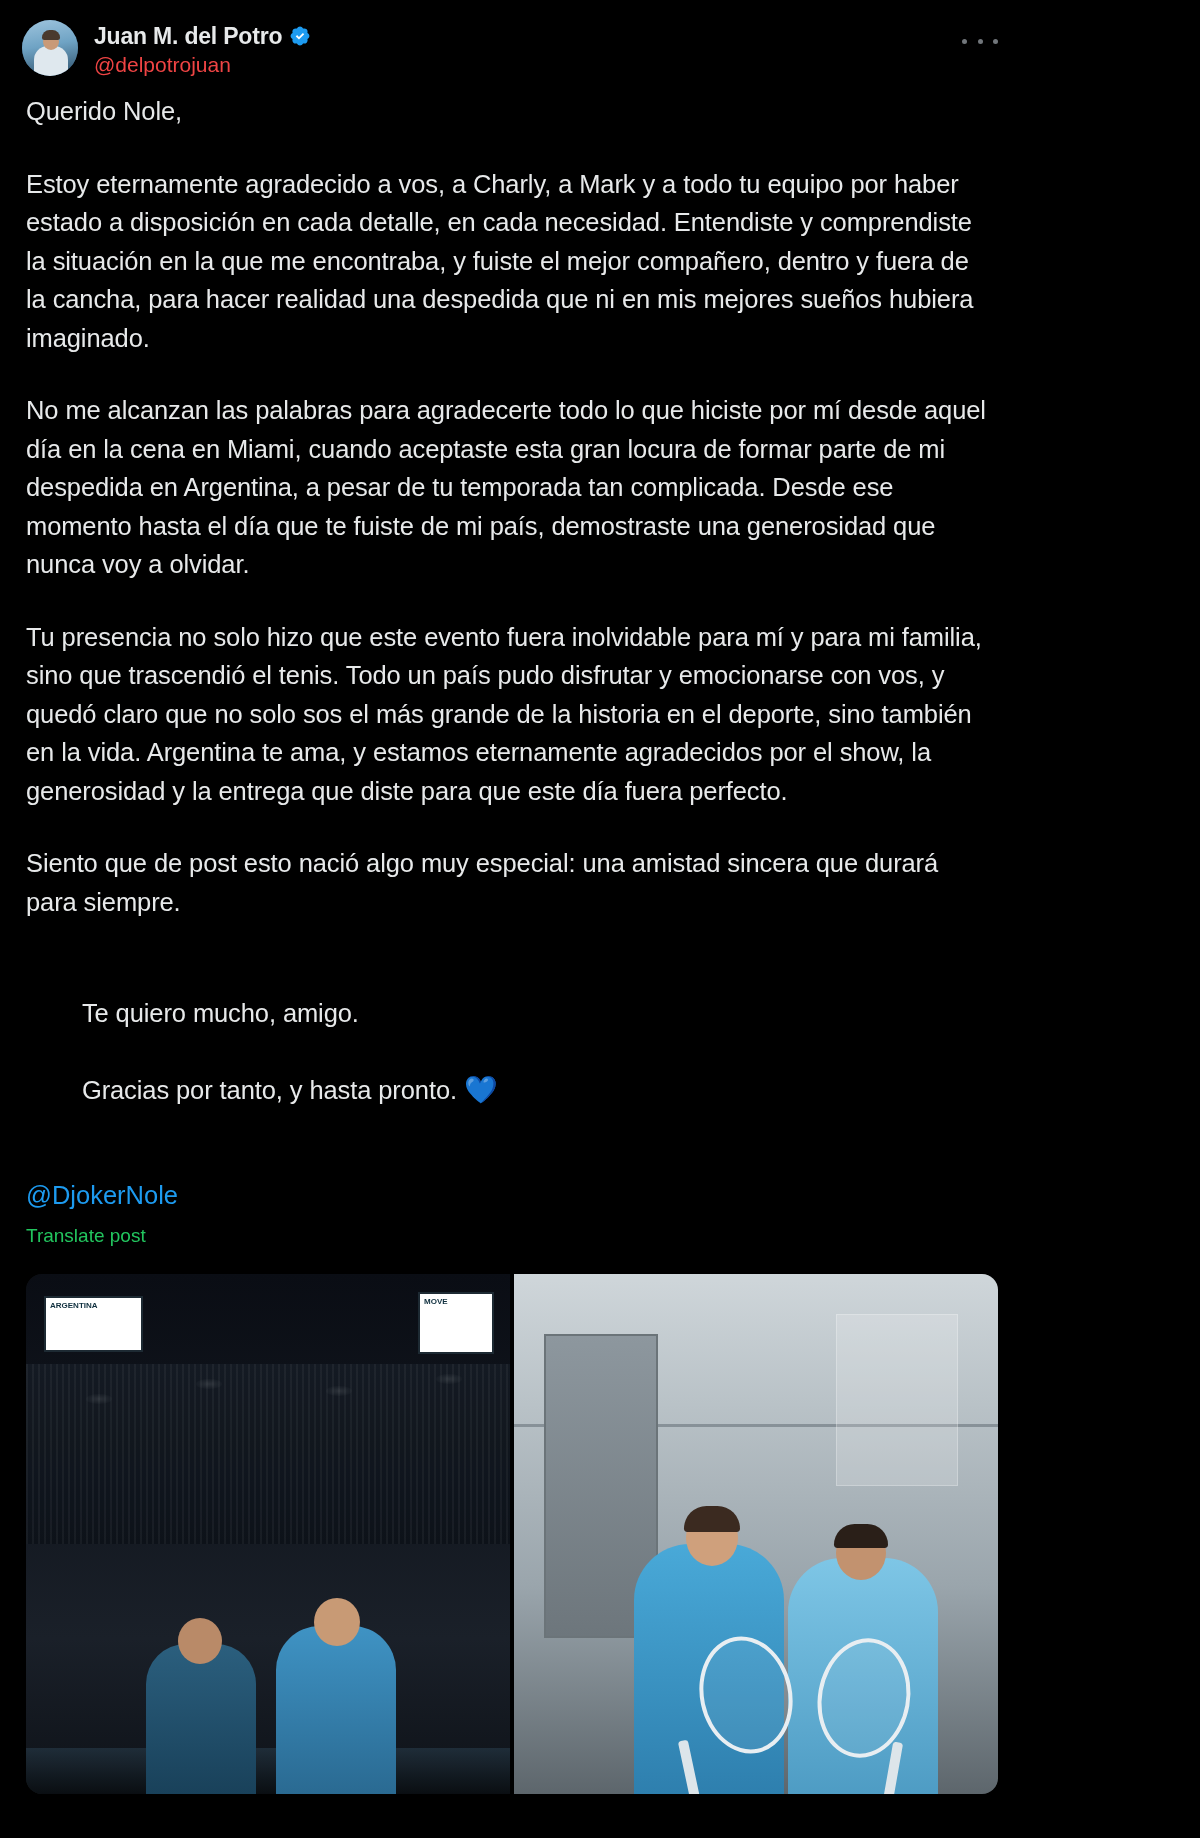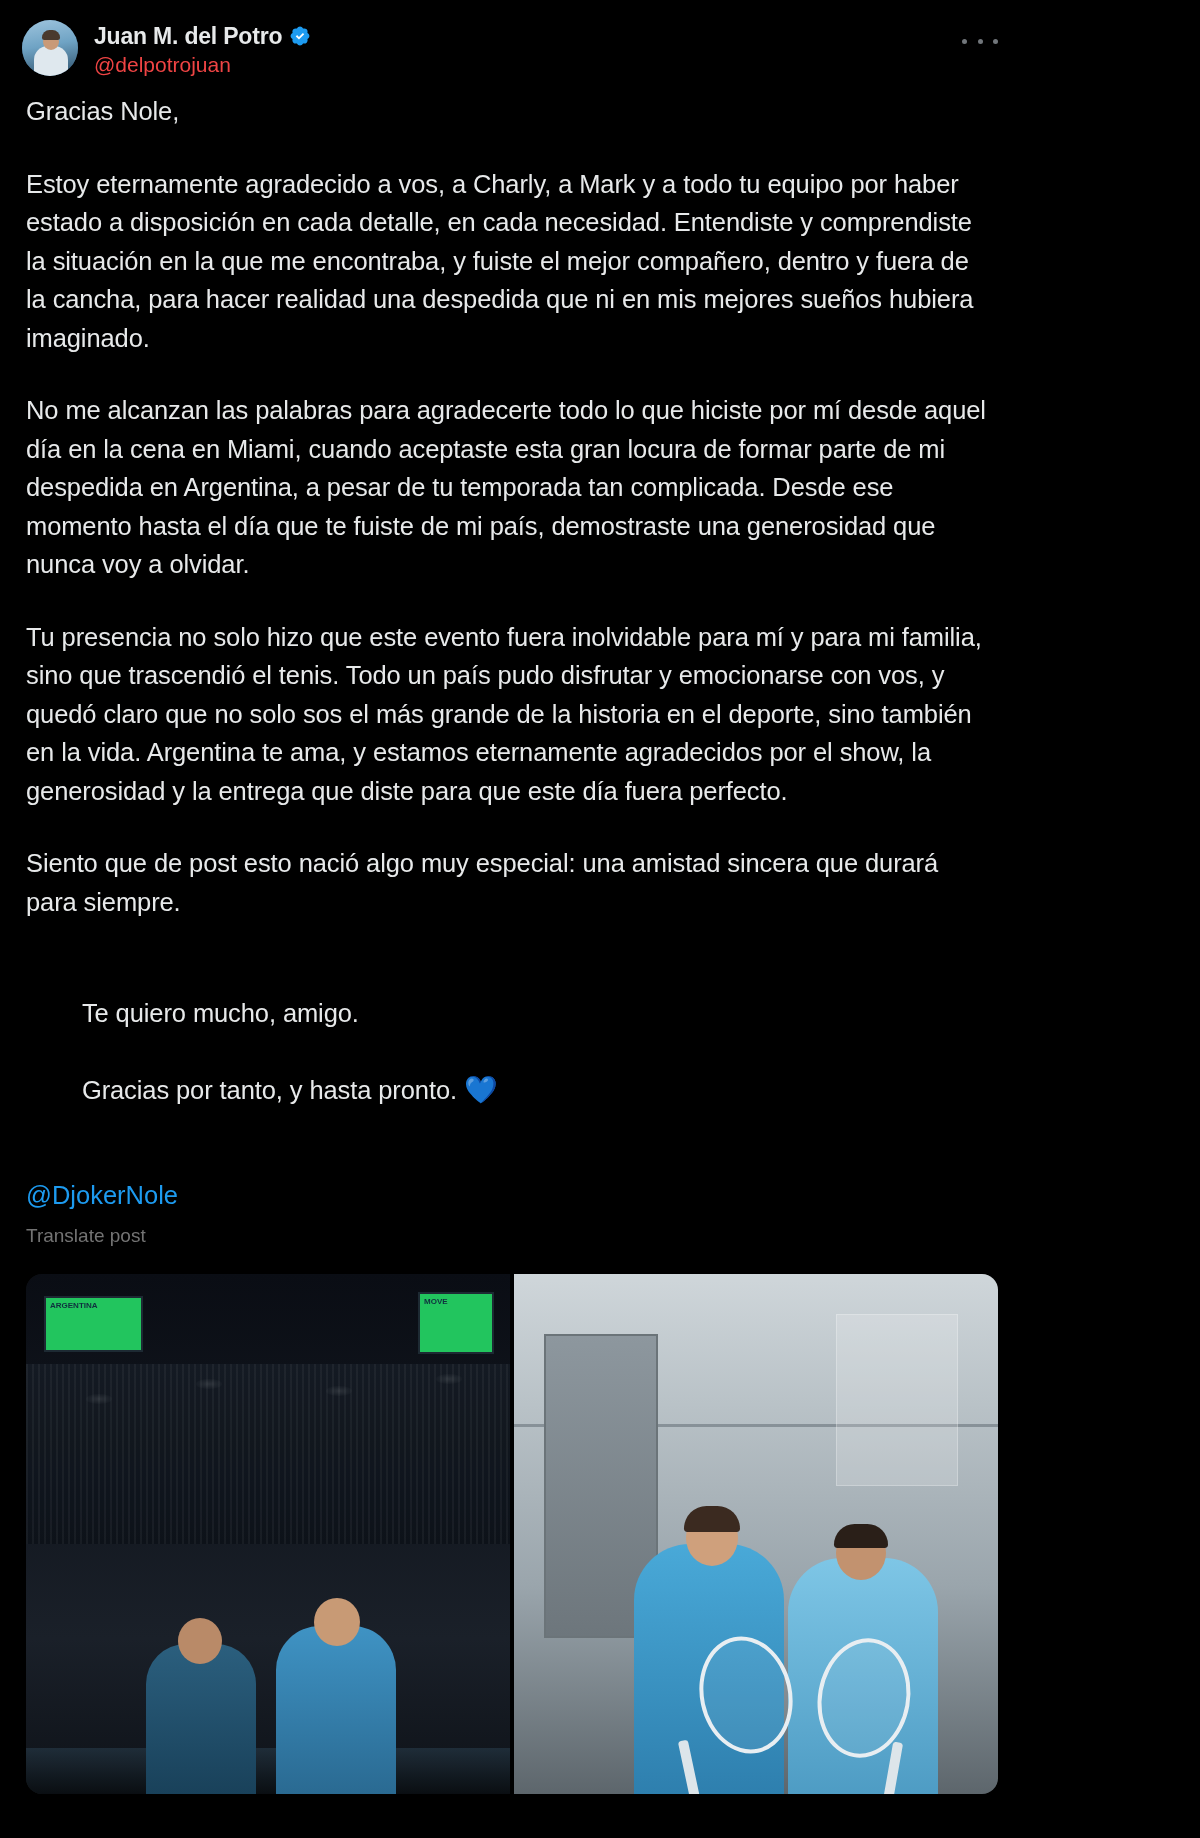--- a/index.html
+++ b/index.html
@@ -142,21 +142,21 @@
     cursor: pointer;
   }
   .mention-line {
     padding: 30px 30px 0 26px;
     font-size: 25.5px;
     line-height: 34px;
   }
   .translate {
     padding: 10px 30px 0 26px;
     font-size: 19px;
-    color: #737373;
+    color: #22c55e;
     cursor: pointer;
     line-height: 28px;
   }
 
   
   .media-grid {
     margin: 24px 26px 0 26px;
     display: grid;
     grid-template-columns: 1fr 1fr;
     gap: 4px;
@@ -170,21 +170,21 @@
     background: #0b0b0b;
   }
 
   
   .ph1-bg {
     position: absolute; inset: 0;
     background: linear-gradient(180deg, #0a0d14 0%, #12171f 40%, #1a2029 70%, #0e1218 100%);
   }
   .ph1-screen {
     position: absolute;
-    background: #22c55e;
+    background: #ffffff;
     border: 2px solid #1d2a33;
   }
   .ph1-screen.left { left: 18px; top: 22px; width: 95px; height: 52px; }
   .ph1-screen.right { right: 16px; top: 18px; width: 72px; height: 58px; }
   .ph1-screen .txt {
     font-size: 8px; color: #10303f; padding: 3px 4px; font-weight: bold;
   }
   .ph1-light {
     position: absolute;
     width: 26px; height: 10px;
@@ -325,21 +325,21 @@
       </div>
 
       <div class="more-btn">
         <span></span>
         <span></span>
         <span></span>
       </div>
     </header>
 
     <section class="tweet-body">
-      <p>Gracias Nole,</p>
+      <p>Querido Nole,</p>
       <p>Estoy eternamente agradecido a vos, a Charly, a Mark y a todo tu equipo por haber estado a disposición en cada detalle, en cada necesidad. Entendiste y comprendiste la situación en la que me encontraba, y fuiste el mejor compañero, dentro y fuera de la cancha, para hacer realidad una despedida que ni en mis mejores sueños hubiera imaginado.</p>
       <p>No me alcanzan las palabras para agradecerte todo lo que hiciste por mí desde aquel día en la cena en Miami, cuando aceptaste esta gran locura de formar parte de mi despedida en Argentina, a pesar de tu temporada tan complicada. Desde ese momento hasta el día que te fuiste de mi país, demostraste una generosidad que nunca voy a olvidar.</p>
       <p>Tu presencia no solo hizo que este evento fuera inolvidable para mí y para mi familia, sino que trascendió el tenis. Todo un país pudo disfrutar y emocionarse con vos, y quedó claro que no solo sos el más grande de la historia en el deporte, sino también en la vida. Argentina te ama, y estamos eternamente agradecidos por el show, la generosidad y la entrega que diste para que este día fuera perfecto.</p>
       <p>Siento que de post esto nació algo muy especial: una amistad sincera que durará para siempre.</p>
       <p style="margin-top:34px;">
         <span>Te quiero mucho, amigo.</span><br>
         <span>Gracias por tanto, y hasta pronto. </span><span class="heart">💙</span>
       </p>
     </section>
 

